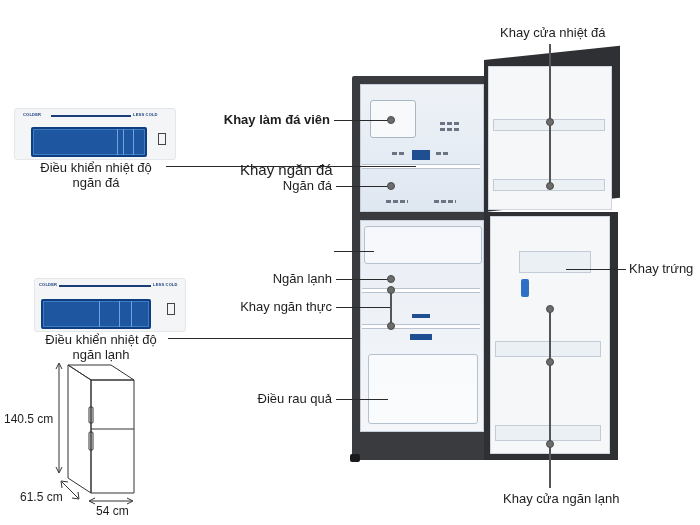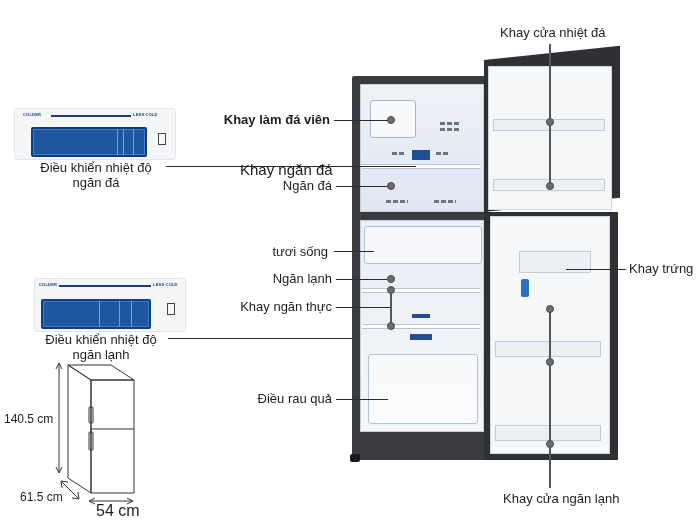--- a/index.html
+++ b/index.html
@@ -92,21 +92,21 @@
     <polyline points="62,128 61,121 68,122"></polyline>
     <polyline points="72,138 79,139 78,132"></polyline>
 
     <line x1="90" y1="141" x2="132" y2="141"></line>
     <polyline points="95,138 89,141 95,144"></polyline>
     <polyline points="127,138 133,141 127,144"></polyline>
   </g>
 </svg>
 <div class="label" style="left:4px; top:412px; font-size:12px;">140.5 cm</div>
 <div class="label" style="left:20px; top:490px; font-size:12px;">61.5 cm</div>
-<div class="label" style="left:96px; top:504px; font-size:16px;text-align:center;">54 cm</div>
+<div class="label" style="left:96px; top:504px; font-size:12px;text-align:center;">54 cm</div>
 
 <div class="fridge-body"></div>
 <div class="foot" style="left:350px; top:454px;"></div>
 <div class="foot" style="left:488px; top:450px;"></div>
 
 <div class="freezer-int"></div>
 <div class="icebox" style="left:370px; top:100px; width:44px; height:36px;"></div>
 <div class="vent" style="left:440px; top:122px; width:20px;"></div>
 <div class="vent" style="left:440px; top:128px; width:20px;"></div>
 <div class="badge" style="left:412px; top:150px; width:18px; height:10px;"></div>
@@ -148,21 +148,20 @@
 <div class="dot" style="left:387px; top:116px;"></div>
 
 <div class="label right" style="left:240px; top:163px; width:92px; font-size:15px;">Khay ngăn đá</div>
 <div class="line" style="left:336px; top:166px; width:80px;"></div>
 
 <div class="label right" style="left:256px; top:179px; width:76px; font-size:13px;">Ngăn đá</div>
 <div class="line" style="left:336px; top:186px; width:52px;"></div>
 <div class="dot" style="left:387px; top:182px;"></div>
 
 <div class="label right" style="left:220px; top:244px; width:112px; font-size:13px; line-height:15px;">
-  <div style="padding-right:4px;">tươi sống</div>
 </div>
 <div class="line" style="left:334px; top:251px; width:40px;"></div>
 
 <div class="label right" style="left:250px; top:272px; width:82px; font-size:13px;">Ngăn lạnh</div>
 <div class="line" style="left:336px; top:279px; width:52px;"></div>
 <div class="dot" style="left:387px; top:275px;"></div>
 
 <div class="label right" style="left:230px; top:300px; width:102px; font-size:13px;">Khay ngăn thực</div>
 <div class="line" style="left:336px; top:307px; width:54px;"></div>
 <div class="vline" style="left:390px; top:290px; height:36px;"></div>

